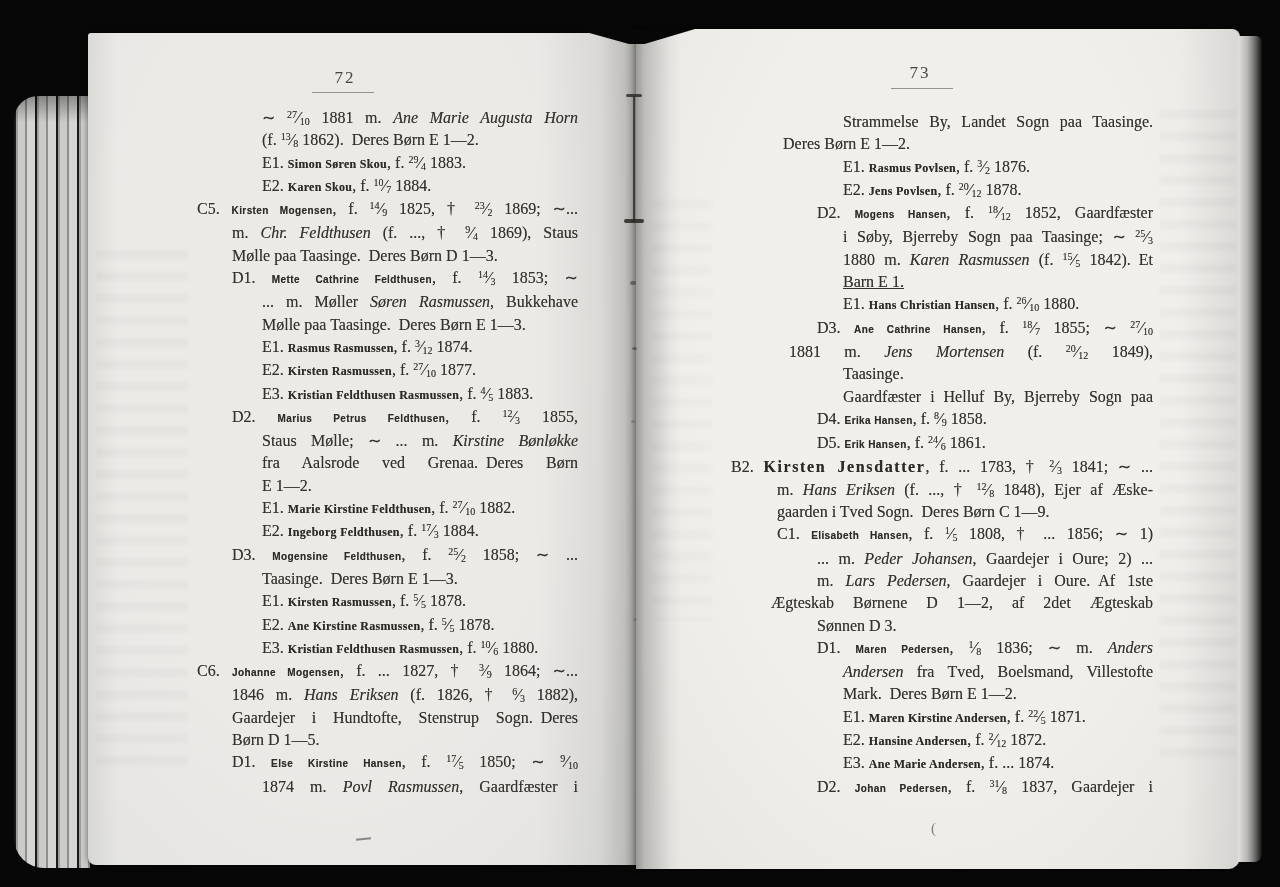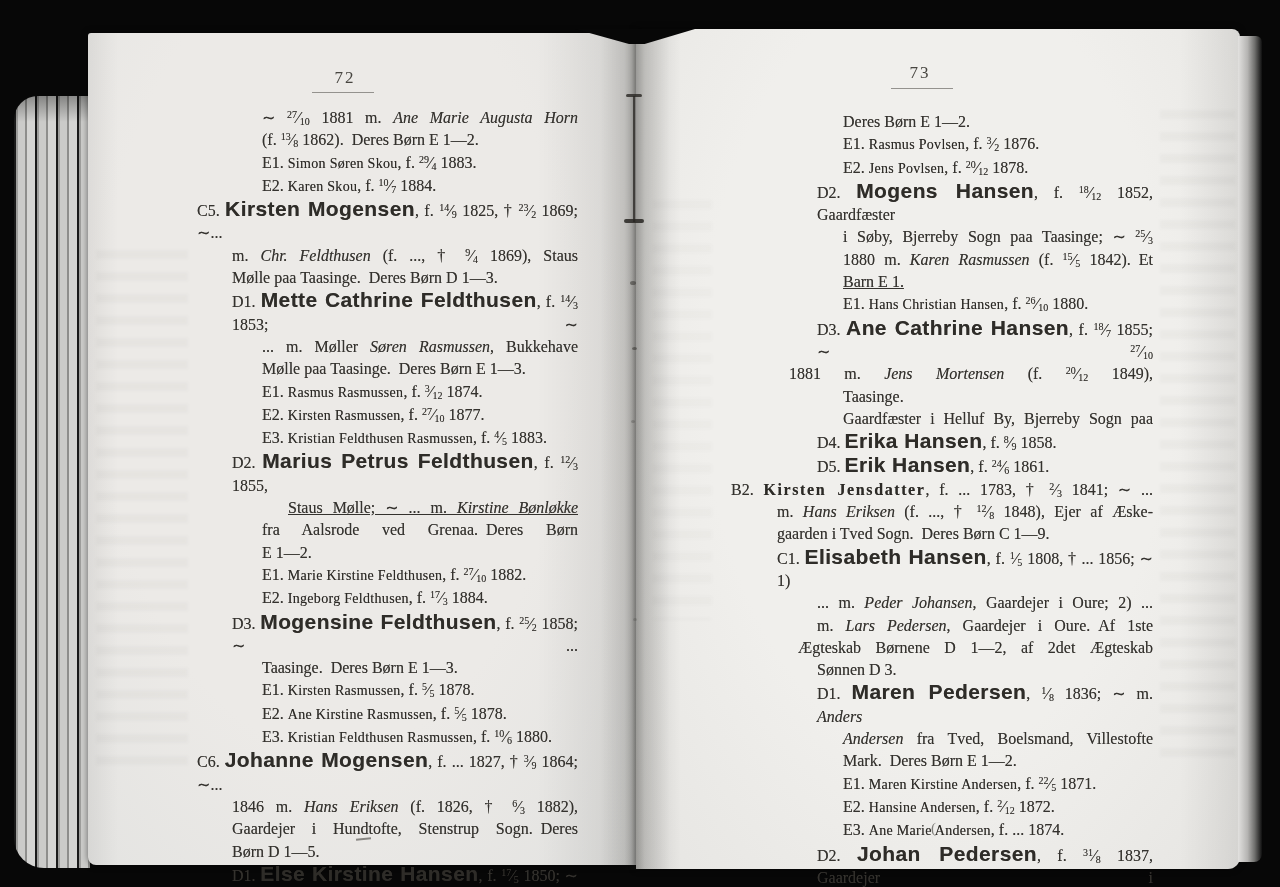--- a/index.html
+++ b/index.html
@@ -61,23 +61,23 @@
     width:40px;text-align:center;font-size:17px;color:#474540;letter-spacing:2px;
   }
   .pagerule{height:1px;background:#94928e;}
   
   .textblock{color:#34322e;font-size:16px;line-height:22.3px;
     text-shadow:0 0 .5px rgba(52,50,46,.55);}
   .line{min-height:22.3px;}
   .line.j{text-align:justify;text-align-last:justify;}
   .seg-n{}
   .seg-i{font-style:italic;}
-  .seg-b{font-family:"Liberation Sans", sans-serif;font-weight:bold;font-size:21px;letter-spacing:.4px;color:#2e2c28;}
+  .seg-b{font-family:"Liberation Sans", sans-serif;font-weight:bold;font-size:10px;letter-spacing:.4px;color:#2e2c28;}
   .seg-B{font-weight:bold;letter-spacing:1.6px;color:#2c2a26;margin-top:6px;}
-  .seg-e{font-weight:normal;font-size:14px;letter-spacing:.3px;color:#2c2a26;}
+  .seg-e{font-weight:bold;font-size:12px;letter-spacing:.3px;color:#2c2a26;}
   .frac{white-space:nowrap;}
   .frac sup{font-size:10px;vertical-align:.5em;line-height:0;}
   .frac sub{font-size:10px;vertical-align:-.22em;line-height:0;}
   
   .mark-dash{left:356px;top:838px;width:15px;height:2px;background:rgba(55,53,49,.55);transform:rotate(-6deg);}
   .mark-paren{left:931px;top:820px;font-size:15px;color:rgba(55,53,49,.6);}
   .speck{background:rgba(45,43,40,.5);border-radius:50%;}
 </style>
 </head>
 <body>
@@ -120,59 +120,60 @@
     <div class="line j" style="margin-left: 0px;"><span class="seg-n">C5. </span><span class="seg-b">Kirsten Mogensen</span><span class="seg-n">, f. </span><span class="frac"><sup>14</sup>⁄<sub>9</sub></span><span class="seg-n"> 1825, † </span><span class="frac"><sup>23</sup>⁄<sub>2</sub></span><span class="seg-n"> 1869; ∼...</span></div>
     <div class="line j" style="margin-left: 35px;"><span class="seg-n">m. </span><span class="seg-i">Chr. Feldthusen</span><span class="seg-n"> (f. ..., † </span><span class="frac"><sup>9</sup>⁄<sub>4</sub></span><span class="seg-n"> 1869), Staus</span></div>
     <div class="line" style="margin-left: 35px;"><span class="seg-n">Mølle paa Taasinge. Deres Børn D 1—3.</span></div>
     <div class="line j" style="margin-left: 35px;"><span class="seg-n">D1. </span><span class="seg-b">Mette Cathrine Feldthusen</span><span class="seg-n">, f. </span><span class="frac"><sup>14</sup>⁄<sub>3</sub></span><span class="seg-n"> 1853; ∼</span></div>
     <div class="line j" style="margin-left: 65px;"><span class="seg-n">... m. Møller </span><span class="seg-i">Søren Rasmussen</span><span class="seg-n">, Bukkehave</span></div>
     <div class="line" style="margin-left: 65px;"><span class="seg-n">Mølle paa Taasinge. Deres Børn E 1—3.</span></div>
     <div class="line" style="margin-left: 65px;"><span class="seg-n">E1. </span><span class="seg-e">Rasmus Rasmussen</span><span class="seg-n">, f. </span><span class="frac"><sup>3</sup>⁄<sub>12</sub></span><span class="seg-n"> 1874.</span></div>
     <div class="line" style="margin-left: 65px;"><span class="seg-n">E2. </span><span class="seg-e">Kirsten Rasmussen</span><span class="seg-n">, f. </span><span class="frac"><sup>27</sup>⁄<sub>10</sub></span><span class="seg-n"> 1877.</span></div>
     <div class="line" style="margin-left: 65px;"><span class="seg-n">E3. </span><span class="seg-e">Kristian Feldthusen Rasmussen</span><span class="seg-n">, f. </span><span class="frac"><sup>4</sup>⁄<sub>5</sub></span><span class="seg-n"> 1883.</span></div>
     <div class="line j" style="margin-left: 35px;"><span class="seg-n">D2. </span><span class="seg-b">Marius Petrus Feldthusen</span><span class="seg-n">, f. </span><span class="frac"><sup>12</sup>⁄<sub>3</sub></span><span class="seg-n"> 1855,</span></div>
-    <div class="line j" style="margin-left: 91px; text-decoration: underline;"><span class="seg-n">Staus Mølle; ∼ ... m. </span><span class="seg-i">Kirstine Bønløkke</span></div>
+    <div class="line j" style="margin-left: 65px;"><span class="seg-n">Staus Mølle; ∼ ... m. </span><span class="seg-i">Kirstine Bønløkke</span></div>
     <div class="line j" style="margin-left: 65px;"><span class="seg-n">fra Aalsrode ved Grenaa. Deres Børn</span></div>
     <div class="line" style="margin-left: 65px;"><span class="seg-n">E 1—2.</span></div>
     <div class="line" style="margin-left: 65px;"><span class="seg-n">E1. </span><span class="seg-e">Marie Kirstine Feldthusen</span><span class="seg-n">, f. </span><span class="frac"><sup>27</sup>⁄<sub>10</sub></span><span class="seg-n"> 1882.</span></div>
     <div class="line" style="margin-left: 65px;"><span class="seg-n">E2. </span><span class="seg-e">Ingeborg Feldthusen</span><span class="seg-n">, f. </span><span class="frac"><sup>17</sup>⁄<sub>3</sub></span><span class="seg-n"> 1884.</span></div>
     <div class="line j" style="margin-left: 35px;"><span class="seg-n">D3. </span><span class="seg-b">Mogensine Feldthusen</span><span class="seg-n">, f. </span><span class="frac"><sup>25</sup>⁄<sub>2</sub></span><span class="seg-n"> 1858; ∼ ...</span></div>
     <div class="line" style="margin-left: 65px;"><span class="seg-n">Taasinge. Deres Børn E 1—3.</span></div>
     <div class="line" style="margin-left: 65px;"><span class="seg-n">E1. </span><span class="seg-e">Kirsten Rasmussen</span><span class="seg-n">, f. </span><span class="frac"><sup>5</sup>⁄<sub>5</sub></span><span class="seg-n"> 1878.</span></div>
     <div class="line" style="margin-left: 65px;"><span class="seg-n">E2. </span><span class="seg-e">Ane Kirstine Rasmussen</span><span class="seg-n">, f. </span><span class="frac"><sup>5</sup>⁄<sub>5</sub></span><span class="seg-n"> 1878.</span></div>
     <div class="line" style="margin-left: 65px;"><span class="seg-n">E3. </span><span class="seg-e">Kristian Feldthusen Rasmussen</span><span class="seg-n">, f. </span><span class="frac"><sup>10</sup>⁄<sub>6</sub></span><span class="seg-n"> 1880.</span></div>
     <div class="line j" style="margin-left: 0px;"><span class="seg-n">C6. </span><span class="seg-b">Johanne Mogensen</span><span class="seg-n">, f. ... 1827, † </span><span class="frac"><sup>3</sup>⁄<sub>9</sub></span><span class="seg-n"> 1864; ∼...</span></div>
     <div class="line j" style="margin-left: 35px;"><span class="seg-n">1846 m. </span><span class="seg-i">Hans Eriksen</span><span class="seg-n"> (f. 1826, † </span><span class="frac"><sup>6</sup>⁄<sub>3</sub></span><span class="seg-n"> 1882),</span></div>
     <div class="line j" style="margin-left: 35px;"><span class="seg-n">Gaardejer i Hundtofte, Stenstrup Sogn. Deres</span></div>
     <div class="line" style="margin-left: 35px;"><span class="seg-n">Børn D 1—5.</span></div>
     <div class="line j" style="margin-left: 35px;"><span class="seg-n">D1. </span><span class="seg-b">Else Kirstine Hansen</span><span class="seg-n">, f. </span><span class="frac"><sup>17</sup>⁄<sub>5</sub></span><span class="seg-n"> 1850; ∼ </span><span class="frac"><sup>9</sup>⁄<sub>10</sub></span></div>
     <div class="line j" style="margin-left: 65px;"><span class="seg-n">1874 m. </span><span class="seg-i">Povl Rasmussen</span><span class="seg-n">, Gaardfæster i</span></div>
   </div>
 <div class="abs textblock" style="left:731px;top:111px;width:422px;">
-    <div class="line" style="margin-left: 112px;"><span class="seg-n">Deres Børn E 1—2.</span></div>
+    <div class="line j" style="margin-left: 112px;"><span class="seg-n">Strammelse By, Landet Sogn paa Taasinge.</span></div>
+    <div class="line" style="margin-left: 52px;"><span class="seg-n">Deres Børn E 1—2.</span></div>
     <div class="line" style="margin-left: 112px;"><span class="seg-n">E1. </span><span class="seg-e">Rasmus Povlsen</span><span class="seg-n">, f. </span><span class="frac"><sup>3</sup>⁄<sub>2</sub></span><span class="seg-n"> 1876.</span></div>
     <div class="line" style="margin-left: 112px;"><span class="seg-n">E2. </span><span class="seg-e">Jens Povlsen</span><span class="seg-n">, f. </span><span class="frac"><sup>20</sup>⁄<sub>12</sub></span><span class="seg-n"> 1878.</span></div>
     <div class="line j" style="margin-left: 86px;"><span class="seg-n">D2. </span><span class="seg-b">Mogens Hansen</span><span class="seg-n">, f. </span><span class="frac"><sup>18</sup>⁄<sub>12</sub></span><span class="seg-n"> 1852, Gaardfæster</span></div>
     <div class="line j" style="margin-left: 112px;"><span class="seg-n">i Søby, Bjerreby Sogn paa Taasinge; ∼ </span><span class="frac"><sup>25</sup>⁄<sub>3</sub></span></div>
     <div class="line j" style="margin-left: 112px;"><span class="seg-n">1880 m. </span><span class="seg-i">Karen Rasmussen</span><span class="seg-n"> (f. </span><span class="frac"><sup>15</sup>⁄<sub>5</sub></span><span class="seg-n"> 1842). Et</span></div>
     <div class="line" style="margin-left: 112px; text-decoration: underline;"><span class="seg-n">Barn E 1.</span></div>
     <div class="line" style="margin-left: 112px;"><span class="seg-n">E1. </span><span class="seg-e">Hans Christian Hansen</span><span class="seg-n">, f. </span><span class="frac"><sup>26</sup>⁄<sub>10</sub></span><span class="seg-n"> 1880.</span></div>
     <div class="line j" style="margin-left: 86px;"><span class="seg-n">D3. </span><span class="seg-b">Ane Cathrine Hansen</span><span class="seg-n">, f. </span><span class="frac"><sup>18</sup>⁄<sub>7</sub></span><span class="seg-n"> 1855; ∼ </span><span class="frac"><sup>27</sup>⁄<sub>10</sub></span></div>
     <div class="line j" style="margin-left: 58px;"><span class="seg-n">1881 m. </span><span class="seg-i">Jens Mortensen</span><span class="seg-n"> (f. </span><span class="frac"><sup>20</sup>⁄<sub>12</sub></span><span class="seg-n"> 1849),</span></div>
     <div class="line" style="margin-left: 112px;"><span class="seg-n">Taasinge.</span></div>
     <div class="line j" style="margin-left: 112px;"><span class="seg-n">Gaardfæster i Helluf By, Bjerreby Sogn paa</span></div>
     <div class="line" style="margin-left: 86px;"><span class="seg-n">D4. </span><span class="seg-b">Erika Hansen</span><span class="seg-n">, f. </span><span class="frac"><sup>8</sup>⁄<sub>9</sub></span><span class="seg-n"> 1858.</span></div>
     <div class="line" style="margin-left: 86px;"><span class="seg-n">D5. </span><span class="seg-b">Erik Hansen</span><span class="seg-n">, f. </span><span class="frac"><sup>24</sup>⁄<sub>6</sub></span><span class="seg-n"> 1861.</span></div>
     <div class="line j" style="margin-left: 0px;"><span class="seg-n">B2. </span><span class="seg-B">Kirsten Jensdatter</span><span class="seg-n">, f. ... 1783, † </span><span class="frac"><sup>2</sup>⁄<sub>3</sub></span><span class="seg-n"> 1841; ∼ ...</span></div>
     <div class="line j" style="margin-left: 46px;"><span class="seg-n">m. </span><span class="seg-i">Hans Eriksen</span><span class="seg-n"> (f. ..., † </span><span class="frac"><sup>12</sup>⁄<sub>8</sub></span><span class="seg-n"> 1848), Ejer af Æske-</span></div>
     <div class="line" style="margin-left: 46px;"><span class="seg-n">gaarden i Tved Sogn. Deres Børn C 1—9.</span></div>
     <div class="line j" style="margin-left: 46px;"><span class="seg-n">C1. </span><span class="seg-b">Elisabeth Hansen</span><span class="seg-n">, f. </span><span class="frac"><sup>1</sup>⁄<sub>5</sub></span><span class="seg-n"> 1808, † ... 1856; ∼ 1)</span></div>
     <div class="line j" style="margin-left: 86px;"><span class="seg-n">... m. </span><span class="seg-i">Peder Johansen</span><span class="seg-n">, Gaardejer i Oure; 2) ...</span></div>
     <div class="line j" style="margin-left: 86px;"><span class="seg-n">m. </span><span class="seg-i">Lars Pedersen</span><span class="seg-n">, Gaardejer i Oure. Af 1ste</span></div>
-    <div class="line j" style="margin-left: 67px;"><span class="seg-n">Ægteskab Børnene D 1—2, af 2det Ægteskab</span></div>
+    <div class="line j" style="margin-left: 40px;"><span class="seg-n">Ægteskab Børnene D 1—2, af 2det Ægteskab</span></div>
     <div class="line" style="margin-left: 86px;"><span class="seg-n">Sønnen D 3.</span></div>
     <div class="line j" style="margin-left: 86px;"><span class="seg-n">D1. </span><span class="seg-b">Maren Pedersen</span><span class="seg-n">, </span><span class="frac"><sup>1</sup>⁄<sub>8</sub></span><span class="seg-n"> 1836; ∼ m. </span><span class="seg-i">Anders</span></div>
     <div class="line j" style="margin-left: 112px;"><span class="seg-i">Andersen</span><span class="seg-n"> fra Tved, Boelsmand, Villestofte</span></div>
     <div class="line" style="margin-left: 112px;"><span class="seg-n">Mark. Deres Børn E 1—2.</span></div>
     <div class="line" style="margin-left: 112px;"><span class="seg-n">E1. </span><span class="seg-e">Maren Kirstine Andersen</span><span class="seg-n">, f. </span><span class="frac"><sup>22</sup>⁄<sub>5</sub></span><span class="seg-n"> 1871.</span></div>
     <div class="line" style="margin-left: 112px;"><span class="seg-n">E2. </span><span class="seg-e">Hansine Andersen</span><span class="seg-n">, f. </span><span class="frac"><sup>2</sup>⁄<sub>12</sub></span><span class="seg-n"> 1872.</span></div>
     <div class="line" style="margin-left: 112px;"><span class="seg-n">E3. </span><span class="seg-e">Ane Marie Andersen</span><span class="seg-n">, f. ... 1874.</span></div>
     <div class="line j" style="margin-left: 86px;"><span class="seg-n">D2. </span><span class="seg-b">Johan Pedersen</span><span class="seg-n">, f. </span><span class="frac"><sup>31</sup>⁄<sub>8</sub></span><span class="seg-n"> 1837, Gaardejer i</span></div>
   </div>
 

